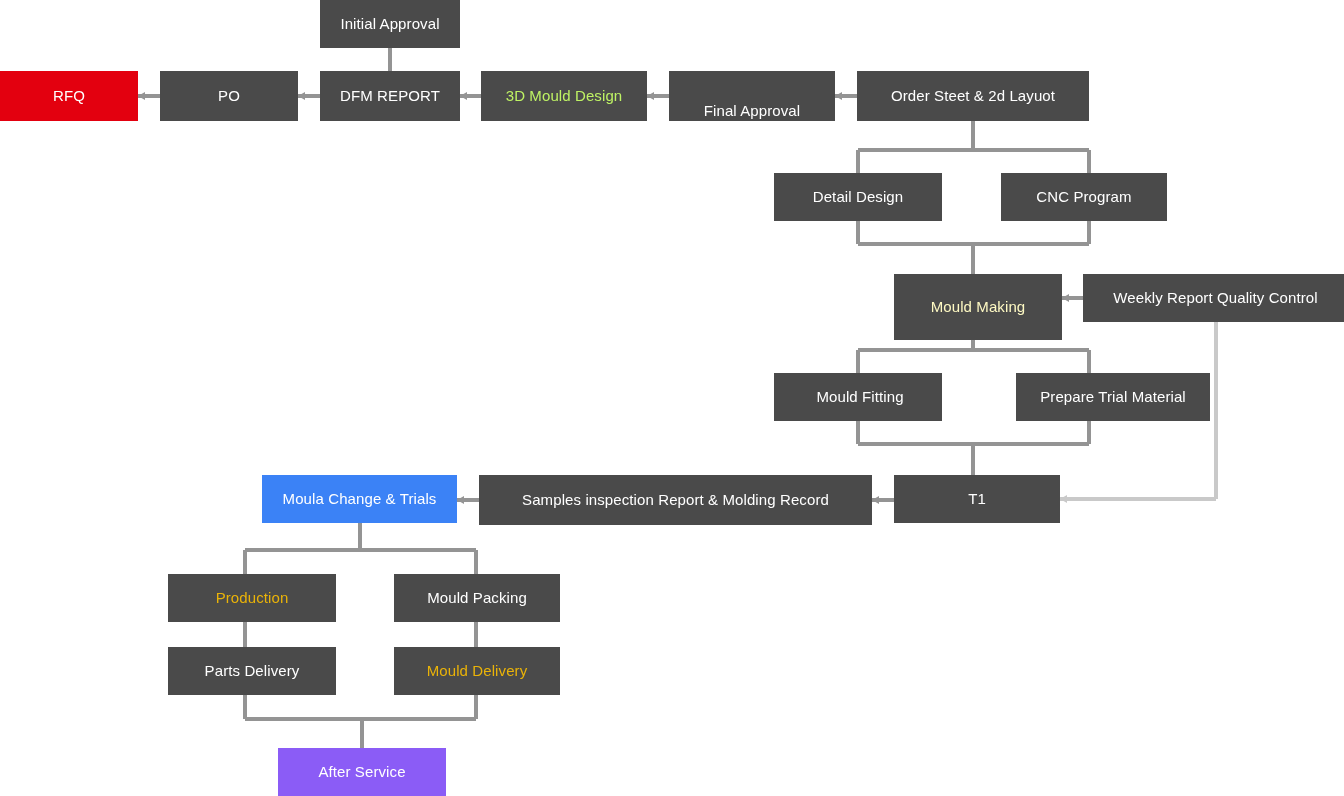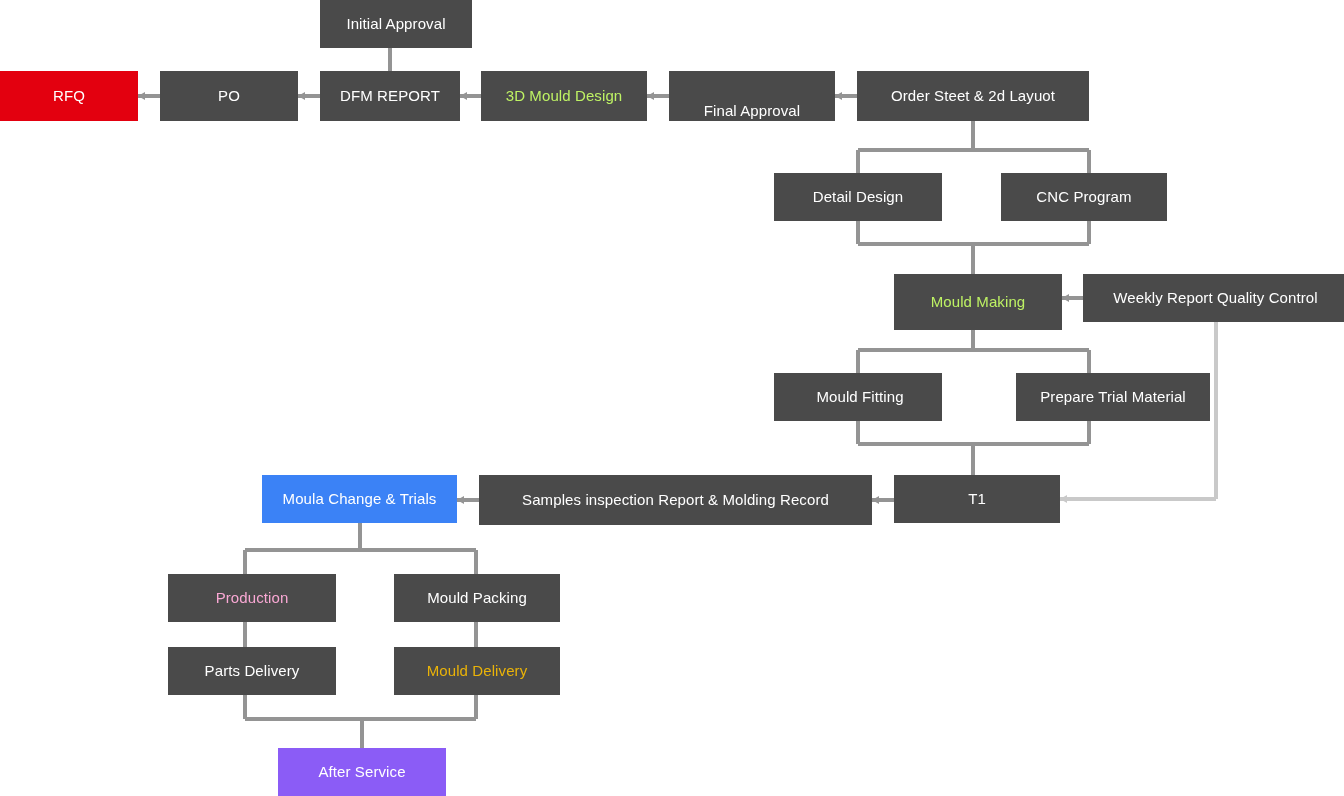--- a/index.html
+++ b/index.html
@@ -92,21 +92,21 @@
       <polyline points="245,550 245,574" fill="none" stroke="#949494" stroke-width="4" stroke-linecap="butt" stroke-linejoin="miter"></polyline>
       <polyline points="476,550 476,574" fill="none" stroke="#949494" stroke-width="4" stroke-linecap="butt" stroke-linejoin="miter"></polyline>
       <polyline points="245,622 245,647" fill="none" stroke="#949494" stroke-width="4" stroke-linecap="butt" stroke-linejoin="miter"></polyline>
       <polyline points="476,622 476,647" fill="none" stroke="#949494" stroke-width="4" stroke-linecap="butt" stroke-linejoin="miter"></polyline>
       <polyline points="245,695 245,719" fill="none" stroke="#949494" stroke-width="4" stroke-linecap="butt" stroke-linejoin="miter"></polyline>
       <polyline points="476,695 476,719" fill="none" stroke="#949494" stroke-width="4" stroke-linecap="butt" stroke-linejoin="miter"></polyline>
       <polyline points="245,719 476,719" fill="none" stroke="#949494" stroke-width="4" stroke-linecap="butt" stroke-linejoin="miter"></polyline>
       <polyline points="362,719 362,748" fill="none" stroke="#949494" stroke-width="4" stroke-linecap="butt" stroke-linejoin="miter"></polyline>
     </svg>
   <div id="nodes">
-      <div class="node" style="left: 320px; top: 0px; width: 152px; height: 48px; background: rgb(74, 74, 74); color: rgb(255, 255, 255);">
+      <div class="node" style="left: 320px; top: 0px; width: 140px; height: 48px; background: rgb(74, 74, 74); color: rgb(255, 255, 255);">
         <span class="node-label">Initial Approval</span>
       </div>
       <div class="node accent" style="left: 0px; top: 71px; width: 138px; height: 50px; background: rgb(227, 0, 15); color: rgb(255, 255, 255);">
         <span class="node-label">RFQ</span>
       </div>
       <div class="node" style="left: 160px; top: 71px; width: 138px; height: 50px; background: rgb(74, 74, 74); color: rgb(255, 255, 255);">
         <span class="node-label">PO</span>
       </div>
       <div class="node" style="left: 320px; top: 71px; width: 140px; height: 50px; background: rgb(74, 74, 74); color: rgb(255, 255, 255);">
         <span class="node-label">DFM REPORT</span>
@@ -119,42 +119,42 @@
       </div>
       <div class="node" style="left: 857px; top: 71px; width: 232px; height: 50px; background: rgb(74, 74, 74); color: rgb(255, 255, 255);">
         <span class="node-label">Order Steet &amp; 2d Layuot</span>
       </div>
       <div class="node" style="left: 774px; top: 173px; width: 168px; height: 48px; background: rgb(74, 74, 74); color: rgb(255, 255, 255);">
         <span class="node-label">Detail Design</span>
       </div>
       <div class="node" style="left: 1001px; top: 173px; width: 166px; height: 48px; background: rgb(74, 74, 74); color: rgb(255, 255, 255);">
         <span class="node-label">CNC Program</span>
       </div>
-      <div class="node" style="left: 894px; top: 274px; width: 168px; height: 56px; background: rgb(74, 74, 74); color: #bef264;">
+      <div class="node" style="left: 894px; top: 274px; width: 168px; height: 66px; background: rgb(74, 74, 74); color: #fef9c3;">
         <span class="node-label">Mould Making</span>
       </div>
       <div class="node" style="left: 1083px; top: 274px; width: 265px; height: 48px; background: rgb(74, 74, 74); color: rgb(255, 255, 255);">
         <span class="node-label">Weekly Report Quality Control</span>
       </div>
       <div class="node" style="left: 774px; top: 373px; width: 168px; height: 48px; background: rgb(74, 74, 74); color: rgb(255, 255, 255); padding-left: 12px;">
         <span class="node-label">Mould Fitting</span>
       </div>
       <div class="node" style="left: 1016px; top: 373px; width: 194px; height: 48px; background: rgb(74, 74, 74); color: rgb(255, 255, 255);">
         <span class="node-label">Prepare Trial Material</span>
       </div>
       <div class="node" style="left: 262px; top: 475px; width: 195px; height: 48px; background: #3b82f6; color: rgb(255, 255, 255);">
         <span class="node-label">Moula Change &amp; Trials</span>
       </div>
       <div class="node" style="left: 479px; top: 475px; width: 393px; height: 50px; background: rgb(74, 74, 74); color: rgb(255, 255, 255);">
         <span class="node-label">Samples inspection Report &amp; Molding Record</span>
       </div>
       <div class="node" style="left: 894px; top: 475px; width: 166px; height: 48px; background: rgb(74, 74, 74); color: rgb(255, 255, 255);">
         <span class="node-label">T1</span>
       </div>
-      <div class="node" style="left: 168px; top: 574px; width: 168px; height: 48px; background: rgb(74, 74, 74); color: #f9a8d4; text-align: center;">
+      <div class="node" style="left: 168px; top: 574px; width: 168px; height: 48px; background: rgb(74, 74, 74); color: #eab308; text-align: center;">
         <span class="node-label">Production</span>
       </div>
       <div class="node" style="left: 394px; top: 574px; width: 166px; height: 48px; background: rgb(74, 74, 74); color: rgb(255, 255, 255);">
         <span class="node-label">Mould Packing</span>
       </div>
       <div class="node" style="left: 168px; top: 647px; width: 168px; height: 48px; background: rgb(74, 74, 74); color: rgb(255, 255, 255);">
         <span class="node-label">Parts Delivery</span>
       </div>
       <div class="node" style="left: 394px; top: 647px; width: 166px; height: 48px; background: rgb(74, 74, 74); color: #eab308;">
         <span class="node-label">Mould Delivery</span>

